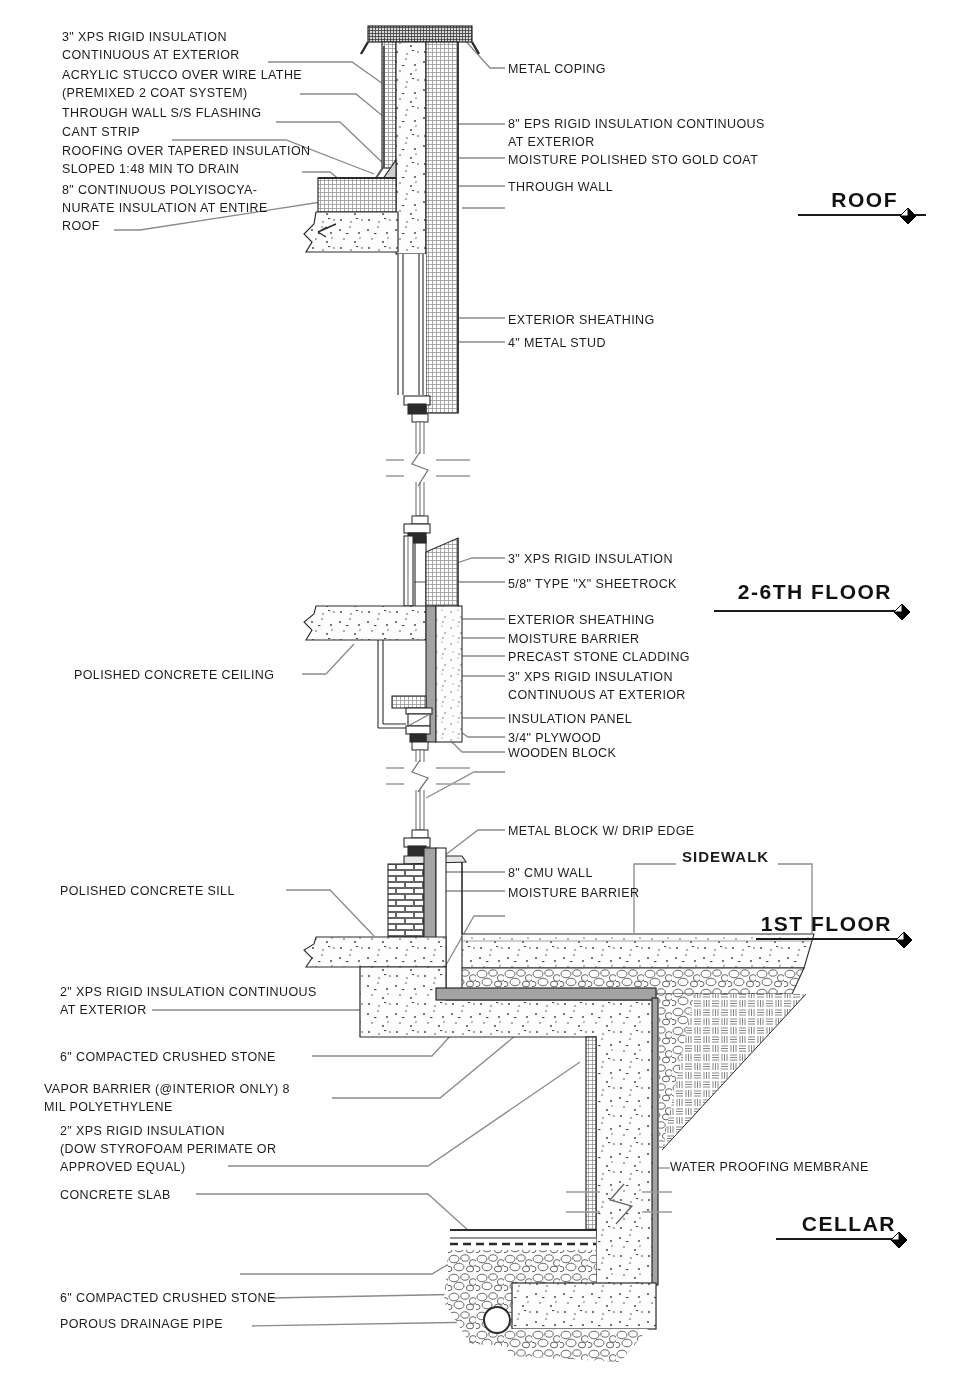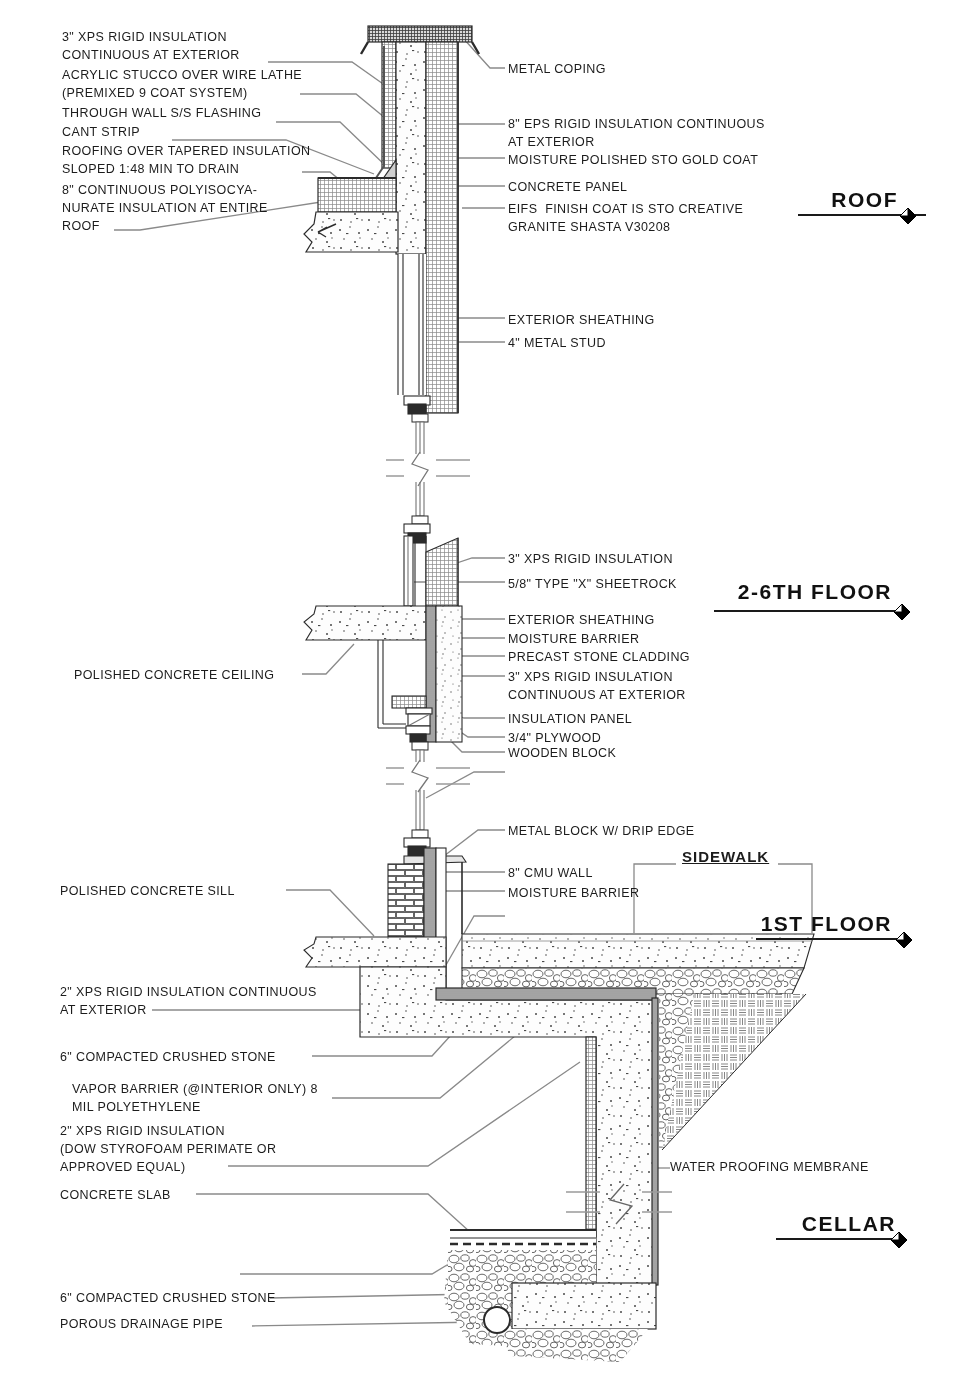--- a/index.html
+++ b/index.html
@@ -3,21 +3,21 @@
 <meta charset="utf-8">
 <style>
   html,body{margin:0;padding:0;background:#fff;}
   #page{position:relative;width:960px;height:1375px;background:#fff;overflow:hidden;
         font-family:"Liberation Sans",sans-serif;}
   svg{position:absolute;left:0;top:0;}
   .lbl{position:absolute;font-size:12.5px;line-height:18px;letter-spacing:.4px;
        color:#1c1c1c;white-space:pre;font-weight:500;}
   .lvl{position:absolute;font-size:21px;font-weight:700;letter-spacing:1.5px;
        color:#111;text-align:right;}
-  .side{font-size:15px;letter-spacing:1px;font-weight:600;text-decoration:underline;}
+  .side{font-size:15px;letter-spacing:1px;font-weight:600;}
 </style>
 </head>
 <body>
 
 <div id="page">
 
 <svg width="960" height="1375" viewBox="0 0 960 1375">
   <defs>
     <pattern id="hatch" width="4" height="4" patternUnits="userSpaceOnUse">
       <rect width="4" height="4" fill="#fff"></rect>
@@ -256,35 +256,33 @@
           <polygon points="904,932 904,940 896,940" fill="#fff"></polygon>
       <polygon points="899,1232 907,1240 899,1248 891,1240" fill="#000"></polygon>
           <polygon points="899,1232 899,1240 891,1240" fill="#fff"></polygon>
     </g>
   </g>
 </svg>
 
 <div class="lbl" style="left:62px;top:28px">3" XPS RIGID INSULATION
 CONTINUOUS AT EXTERIOR</div>
 <div class="lbl" style="left:62px;top:66px">ACRYLIC STUCCO OVER WIRE LATHE
-(PREMIXED 9 COAT SYSTEM)</div>
+(PREMIXED 2 COAT SYSTEM)</div>
 <div class="lbl" style="left:62px;top:104px">THROUGH WALL S/S FLASHING</div>
 <div class="lbl" style="left:62px;top:123px">CANT STRIP</div>
 <div class="lbl" style="left:62px;top:142px">ROOFING OVER TAPERED INSULATION
 SLOPED 1:48 MIN TO DRAIN</div>
 <div class="lbl" style="left:62px;top:181px">8" CONTINUOUS POLYISOCYA-
 NURATE INSULATION AT ENTIRE
 ROOF</div>
 <div class="lbl" style="left:508px;top:60px">METAL COPING</div>
 <div class="lbl" style="left:508px;top:115px">8" EPS RIGID INSULATION CONTINUOUS
 AT EXTERIOR</div>
 <div class="lbl" style="left:508px;top:151px">MOISTURE POLISHED STO GOLD COAT</div>
-<div class="lbl" style="left:508px;top:178px">CONCRETE PANEL</div>
-<div class="lbl" style="left:508px;top:200px">EIFS  FINISH COAT IS STO CREATIVE
-GRANITE SHASTA V30208</div>
+<div class="lbl" style="left:508px;top:178px">THROUGH WALL</div>
 <div class="lbl" style="left:508px;top:311px">EXTERIOR SHEATHING</div>
 <div class="lbl" style="left:508px;top:334px">4" METAL STUD</div>
 <div class="lbl" style="left:508px;top:550px">3" XPS RIGID INSULATION</div>
 <div class="lbl" style="left:508px;top:575px">5/8" TYPE "X" SHEETROCK</div>
 <div class="lbl" style="left:508px;top:611px">EXTERIOR SHEATHING</div>
 <div class="lbl" style="left:508px;top:630px">MOISTURE BARRIER</div>
 <div class="lbl" style="left:508px;top:648px">PRECAST STONE CLADDING</div>
 <div class="lbl" style="left:508px;top:668px">3" XPS RIGID INSULATION
 CONTINUOUS AT EXTERIOR</div>
 <div class="lbl" style="left:508px;top:710px">INSULATION PANEL</div>
@@ -292,21 +290,21 @@
 <div class="lbl" style="left:508px;top:744px">WOODEN BLOCK</div>
 <div class="lbl" style="left:508px;top:822px">METAL BLOCK W/ DRIP EDGE</div>
 <div class="lbl" style="left:508px;top:864px">8" CMU WALL</div>
 <div class="lbl" style="left:508px;top:884px">MOISTURE BARRIER</div>
 <div class="lbl side" style="left:682px;top:848px">SIDEWALK</div>
 <div class="lbl" style="left:74px;top:666px">POLISHED CONCRETE CEILING</div>
 <div class="lbl" style="left:60px;top:882px">POLISHED CONCRETE SILL</div>
 <div class="lbl" style="left:60px;top:983px">2" XPS RIGID INSULATION CONTINUOUS
 AT EXTERIOR</div>
 <div class="lbl" style="left:60px;top:1048px">6" COMPACTED CRUSHED STONE</div>
-<div class="lbl" style="left:72px;top:1080px">VAPOR BARRIER (@INTERIOR ONLY) 8
+<div class="lbl" style="left:44px;top:1080px">VAPOR BARRIER (@INTERIOR ONLY) 8
 MIL POLYETHYLENE</div>
 <div class="lbl" style="left:60px;top:1122px">2" XPS RIGID INSULATION
 (DOW STYROFOAM PERIMATE OR
 APPROVED EQUAL)</div>
 <div class="lbl" style="left:60px;top:1186px">CONCRETE SLAB</div>
 <div class="lbl" style="left:60px;top:1289px">6" COMPACTED CRUSHED STONE</div>
 <div class="lbl" style="left:60px;top:1315px">POROUS DRAINAGE PIPE</div>
 <div class="lbl" style="left:670px;top:1158px">WATER PROOFING MEMBRANE</div>
 
 <div class="lvl" style="left:780px;top:188px;width:118px">ROOF</div>

